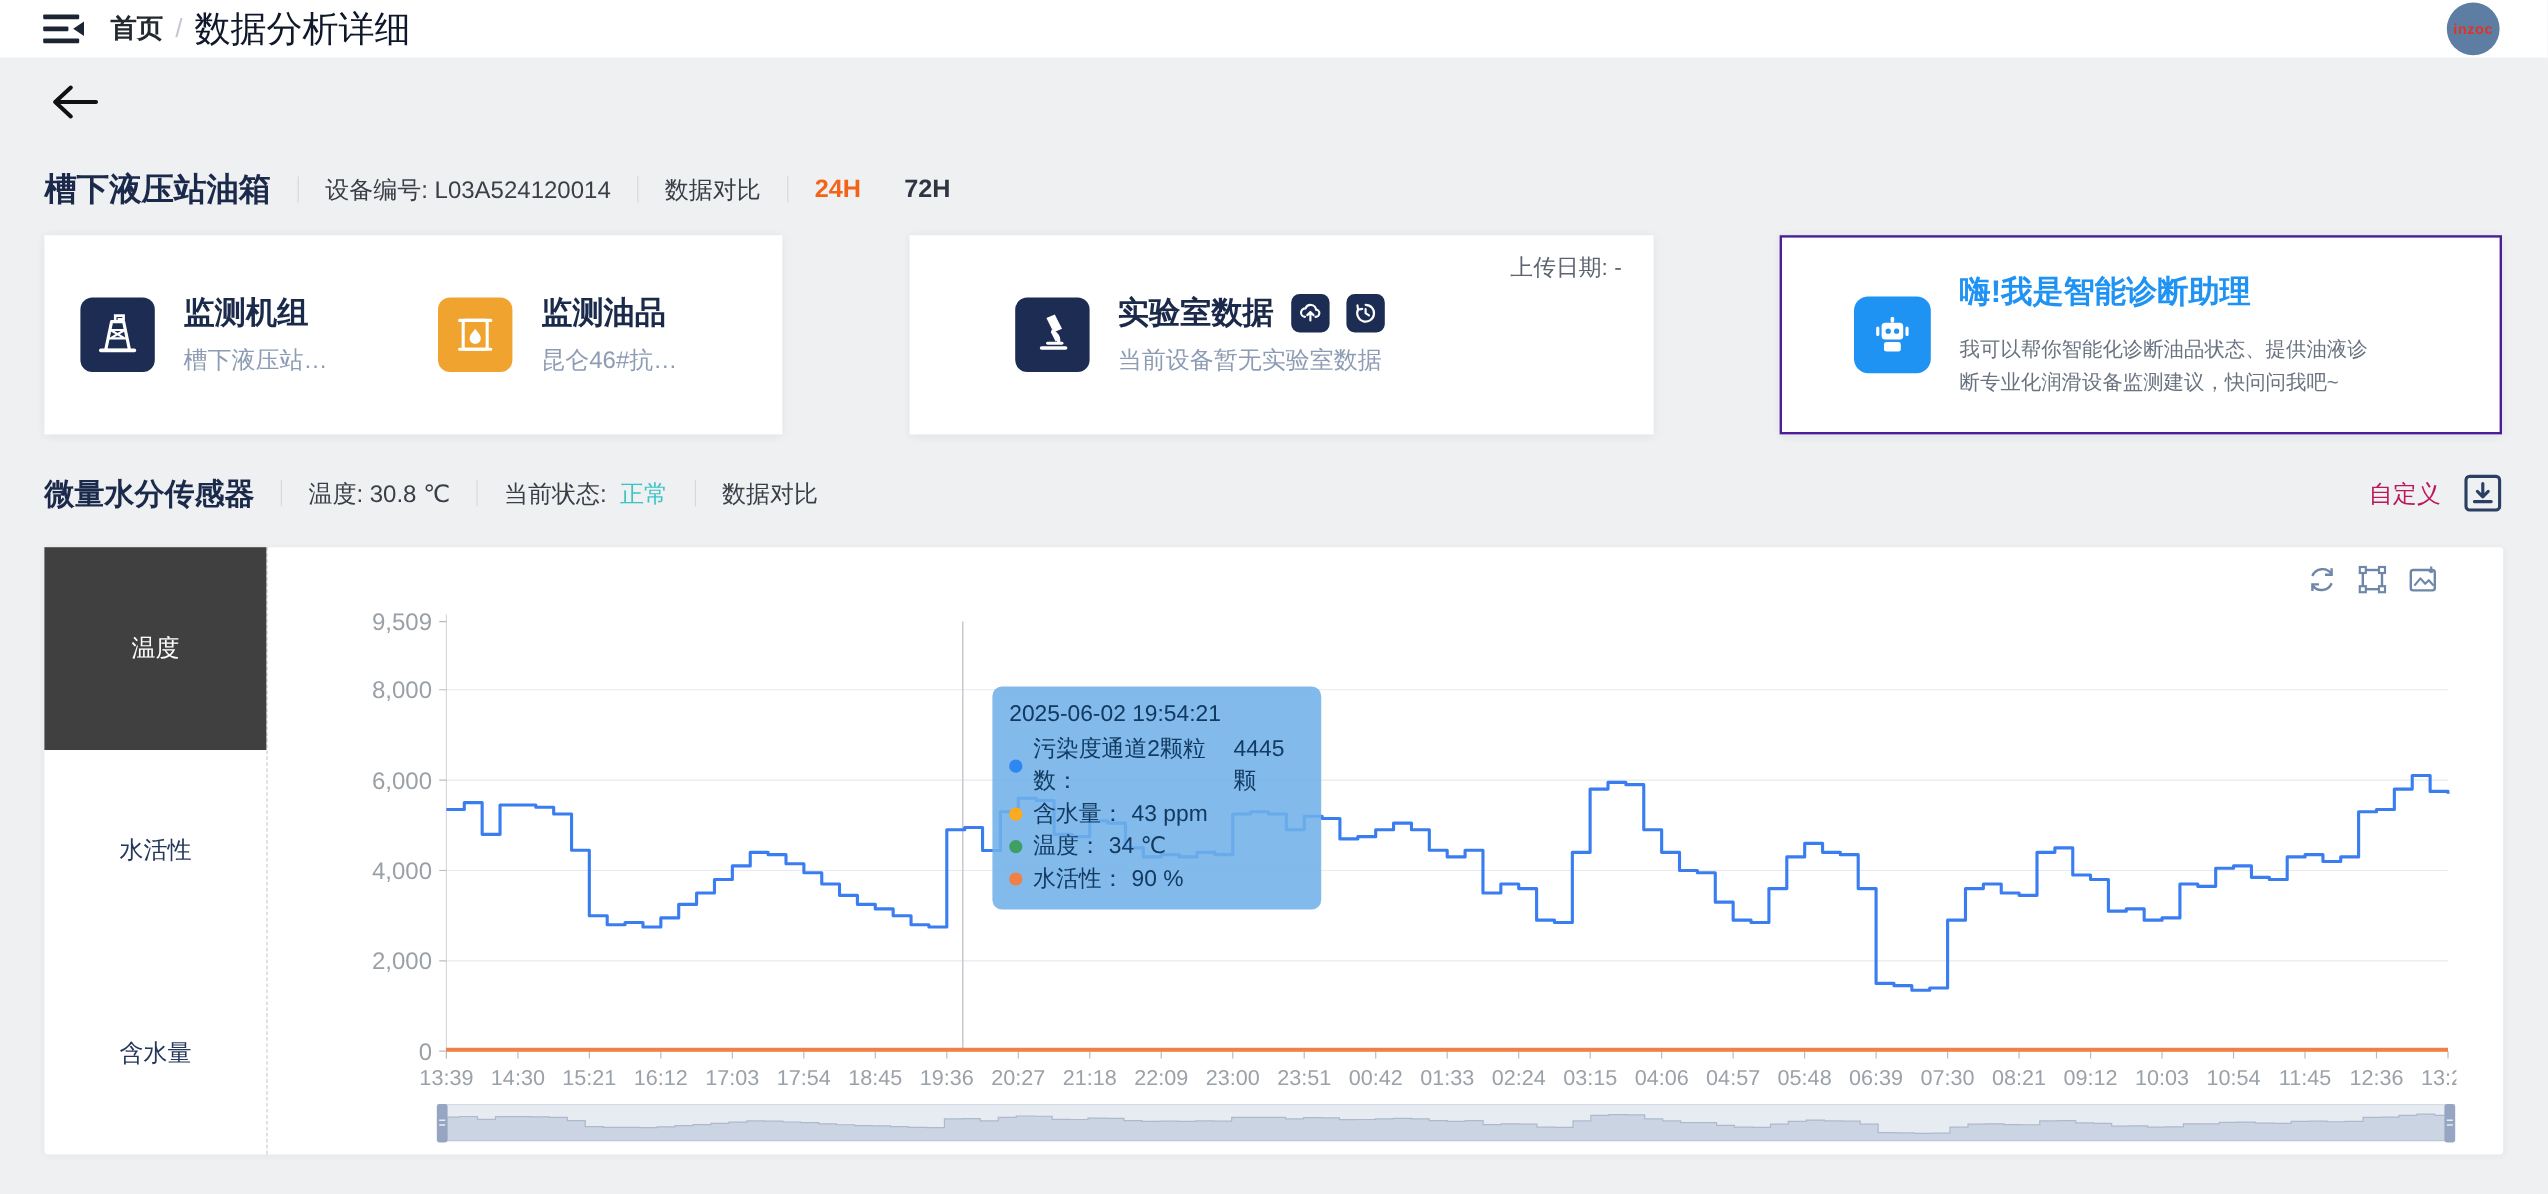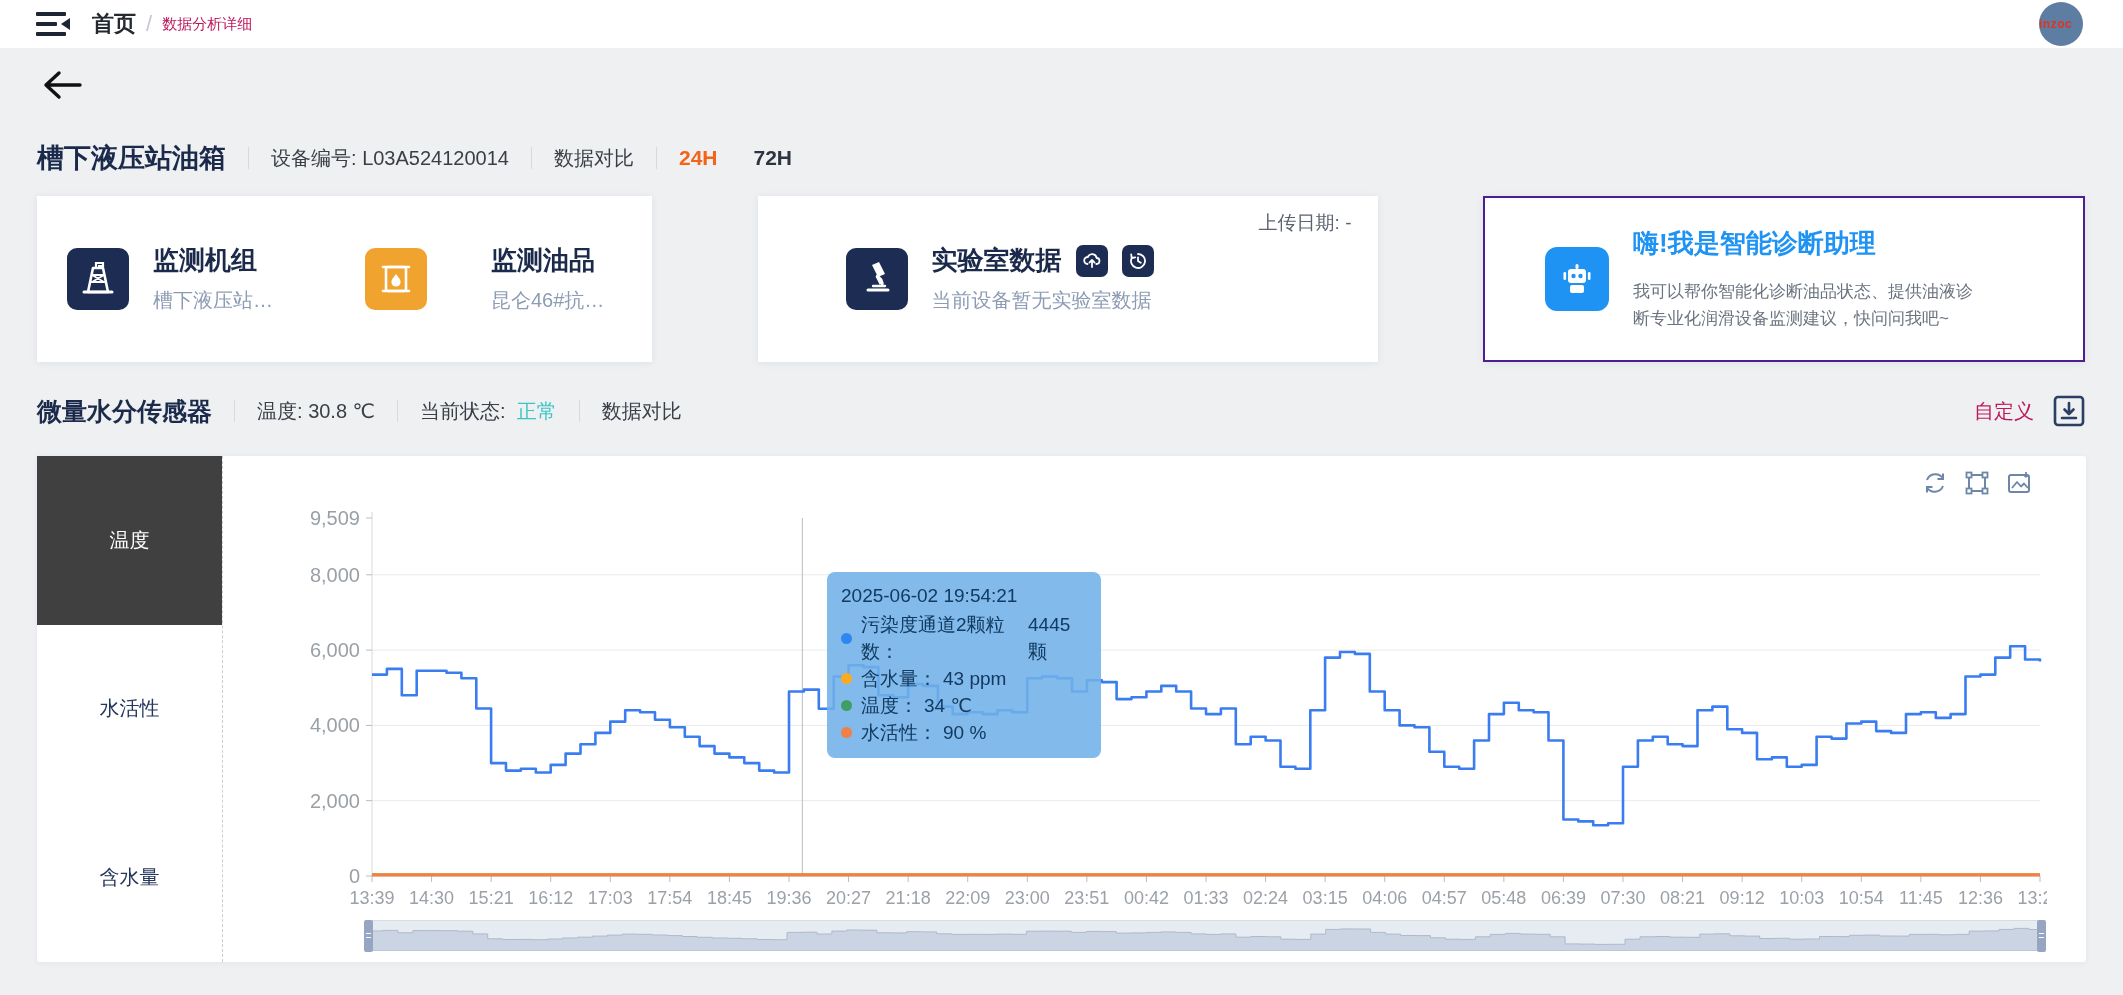--- a/index.html
+++ b/index.html
@@ -20,24 +20,24 @@
   .menu-toggle .bar { position:absolute; left:0; height:4px; background:#1c2533; border-radius:1px; }
   .menu-toggle .b1 { top:1px; width:30px; }
   .menu-toggle .b2 { top:11px; width:21px; }
   .menu-toggle .b3 { top:21px; width:30px; }
   .menu-toggle .tri {
     position:absolute; right:0; top:7px; width:0; height:0;
     border-top:6px solid transparent; border-bottom:6px solid transparent; border-right:9px solid #1c2533;
   }
   .crumb-home { font-size:22px; font-weight:700; color:#24292f; cursor:pointer;text-align:right; }
   .crumb-sep  { font-size:22px; color:#c3c9d2; margin:0 10px; }
-  .crumb-cur  { font-size:15px; color:#be185d; }
+  .crumb-cur  { font-size:30px; color:#0f172a; }
   .avatar {
     position:absolute; right:40px; top:2px; width:44px; height:44px; border-radius:50%;
-    background:#5e7da2; display:flex; align-items:center; justify-content:flex-start; cursor:pointer;
+    background:#5e7da2; display:flex; align-items:center; justify-content:center; cursor:pointer;
   }
   .avatar span { color:#e03322; font-size:12px; font-weight:700; letter-spacing:.5px; }
   
   .back-row { position:absolute; left:42px; top:68px; }
   .back-btn { width:42px; height:34px; cursor:pointer; }
   
   .title-row { position:absolute; left:37px; top:140px; right:37px; display:flex; align-items:center; }
   .device-title { font-size:27px; font-weight:700; color:#1b2a4b; }
   .vdiv { width:1px; height:22px; background:#d6d9de; margin:0 22px; }
   .meta { font-size:20px; color:#3a3f47; }
@@ -53,21 +53,21 @@
   .card.c1 { width:615px; display:flex; align-items:center; padding-left:30px; }
   .card.c2 { width:620px; display:flex; align-items:center; padding-left:88px; }
   .card.c3 { width:602px; border:2px solid #4c1d95; display:flex; align-items:center; padding-left:60px; }
   .icon-tile { width:62px; height:62px; border-radius:10px; display:flex; align-items:center; justify-content:center; flex:none; }
   .tile-navy { background:#1c2c52; }
   .tile-orange { background:#f0a32e; }
   .tile-blue { background:#1e93f4; border-radius:12px; width:64px; height:64px; }
   .card-texts { margin-left:24px; }
   .card-title { font-size:26px; font-weight:700; color:#1b2a4b; line-height:1.25; }
   .card-sub { font-size:20px; color:#8d9cb4; margin-top:10px; }
-  .group2 { margin-left:92px; display:flex; align-items:center;gap:40px; }
+  .group2 { margin-left:92px; display:flex; align-items:center; }
   .upload-date { position:absolute; right:26px; top:14px; font-size:19px; color:#5c6370; }
   .lab-title-row { display:flex; align-items:center; gap:14px; }
   .mini-tile { width:32px; height:32px; border-radius:7px; background:#1c2c52; display:flex; align-items:center; justify-content:center; cursor:pointer; }
   .ai-title { font-size:26px; font-weight:700; color:#1e93f4; }
   .ai-desc { font-size:17px; color:#6a7380; line-height:1.55; margin-top:18px; }
   
   .sensor-row { position:absolute; left:37px; top:394px; right:37px; display:flex; align-items:center; }
   .sensor-title { font-size:25px; font-weight:700; color:#1b2a4b; }
   .status-ok { color:#3fc4c4; }
   .sensor-right { margin-left:auto; display:flex; align-items:center; gap:18px; }

